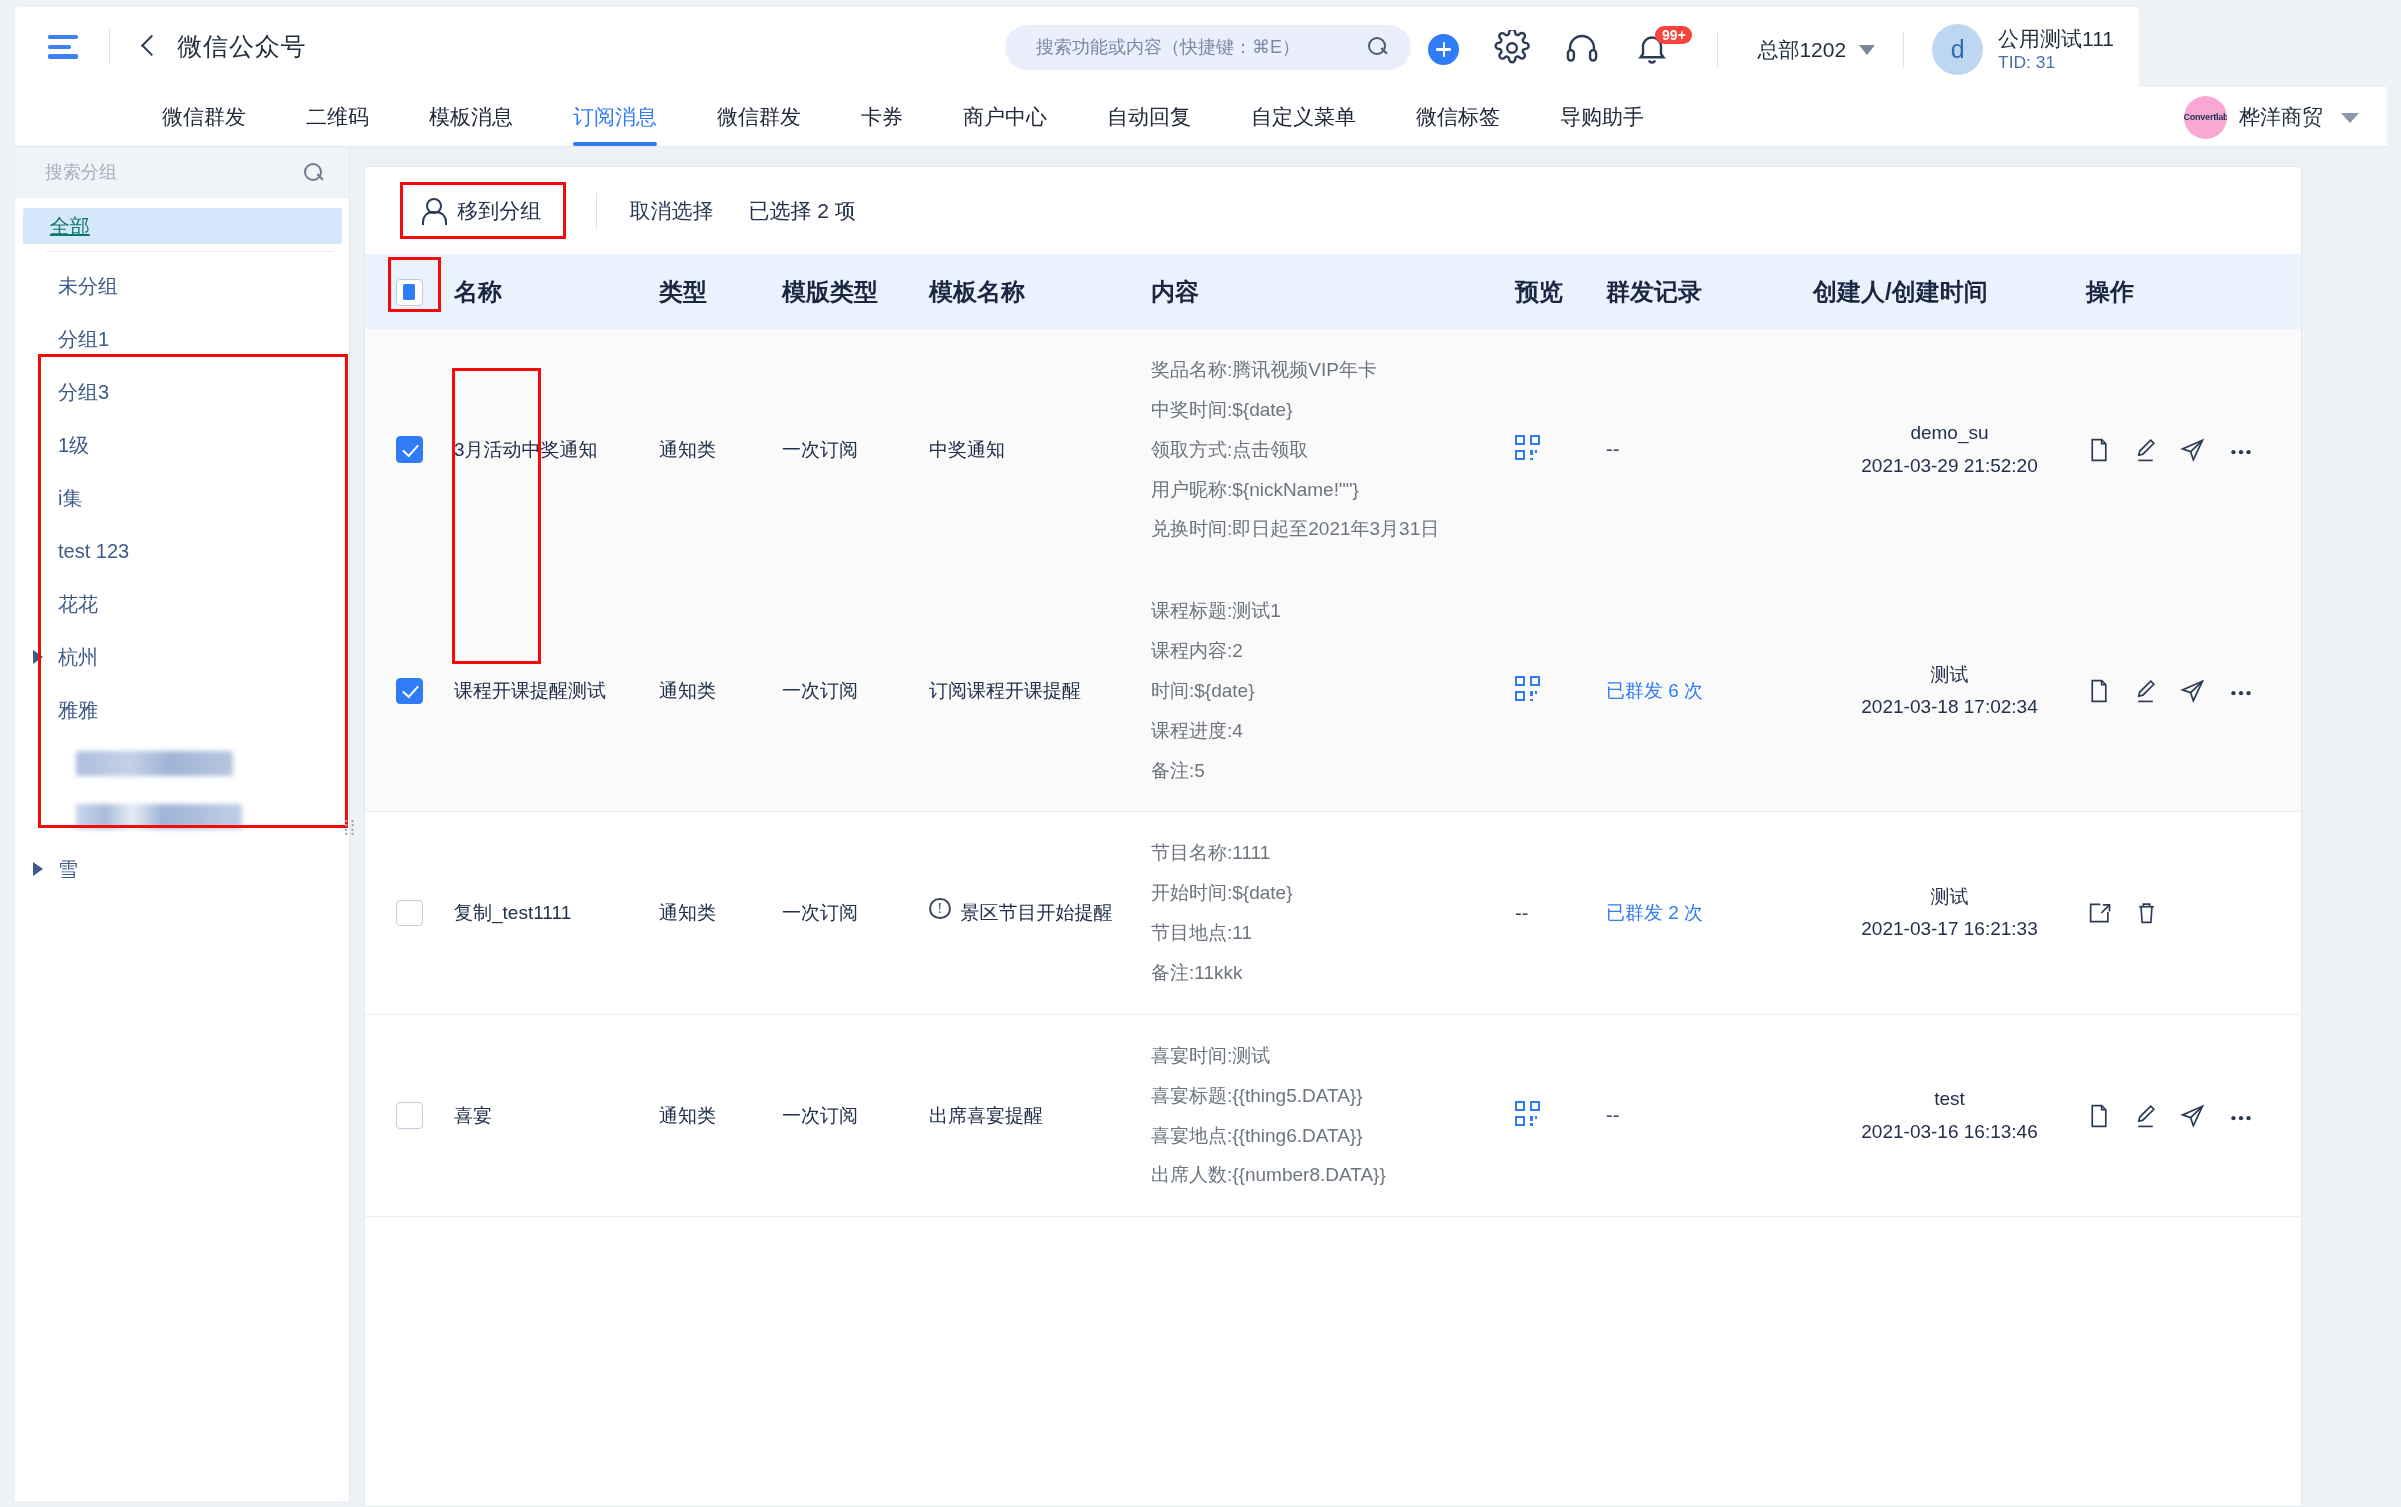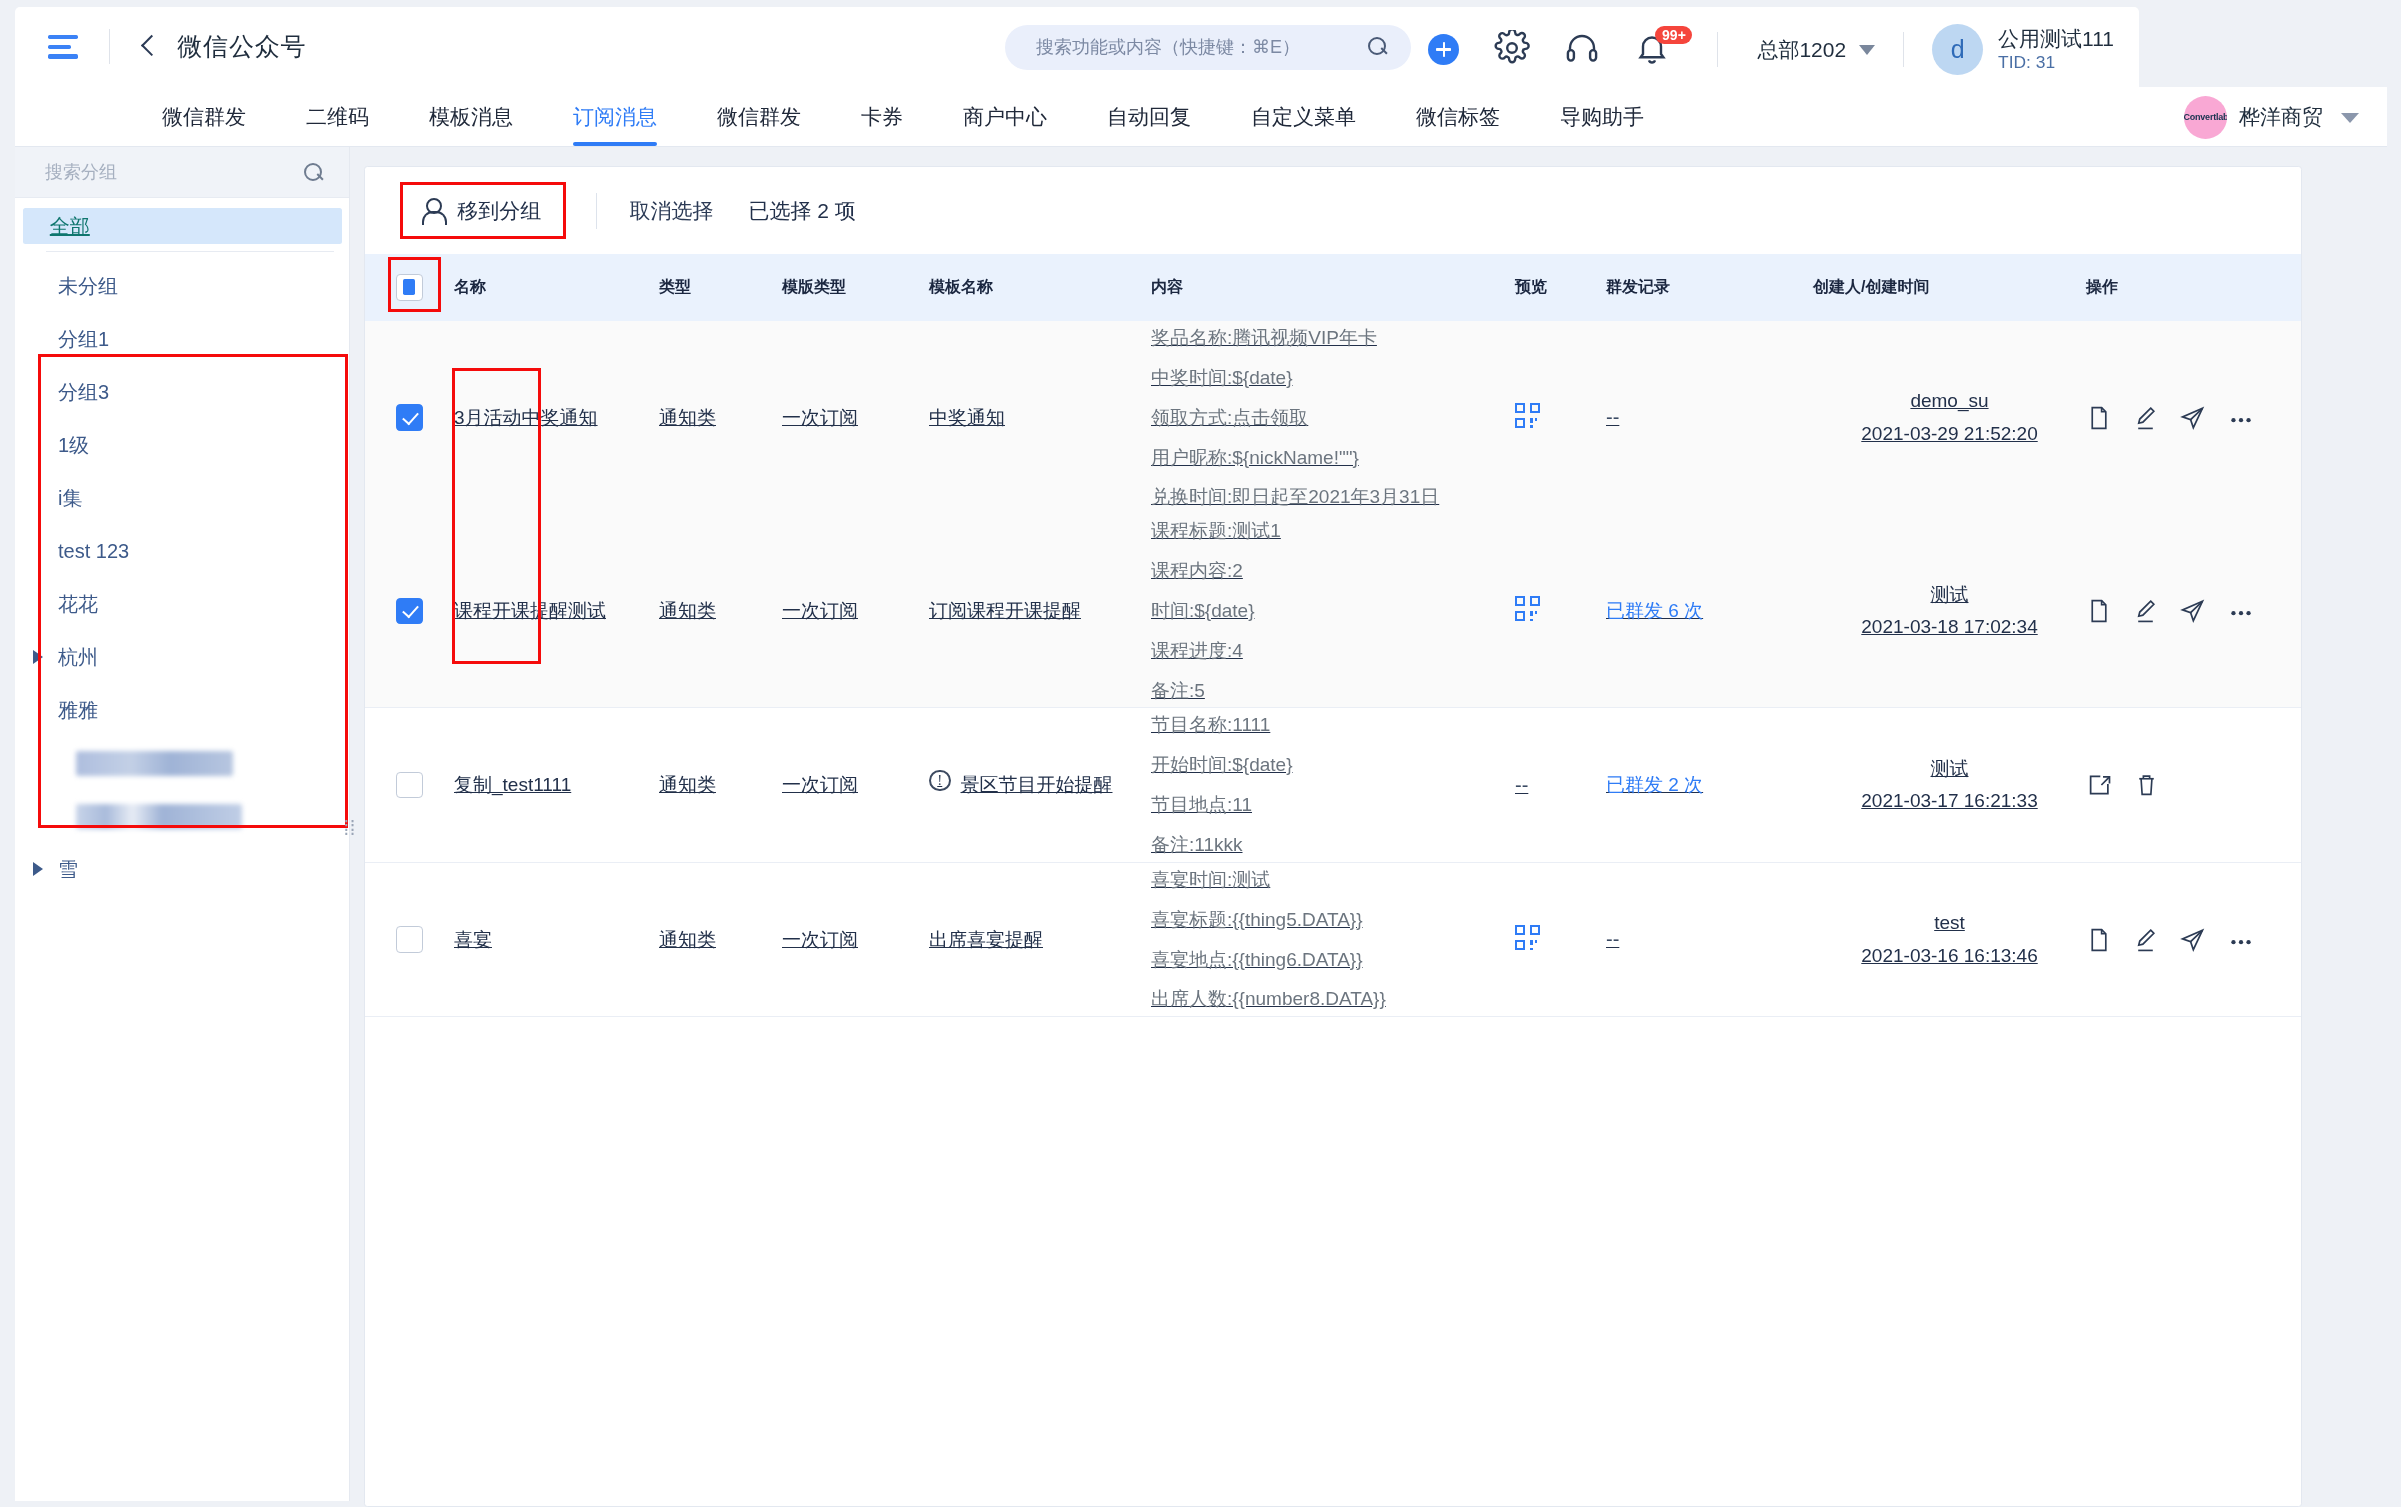--- a/index.html
+++ b/index.html
@@ -246,26 +246,26 @@
     border: 2.1px solid #2c3b54; border-bottom: none;
     border-radius: 10.8px 10.8px 0 0;
   }
   .tb-sep { width:0.8px; height: 36px; background:#dde3ec; margin: 0 33px 0 30px; }
   .tb-link { font-size: 21px; color:#2b3a55; cursor:pointer; }
   .tb-count { font-size: 21px; color:#22304a; margin-left: 35px; }
 
   
   table.tbl { width: 100%; border-collapse: collapse; table-layout: fixed; }
   table.tbl thead th {
-    background:#eaf2fd; height: 67px; font-size: 16px; color:#1b2740;
+    background:#eaf2fd; height: 75px; font-size: 24px; color:#1b2740;
     text-align:left; font-weight: 700; padding: 0;
   }
   table.tbl tbody td {
     font-size: 19px; color:#22304a; vertical-align: middle;
-    border-bottom: 0.8px solid #eaeef5; padding: 6px 0; text-decoration: underline;
+    border-bottom: 0.8px solid #eaeef5; padding: 30px 0;
   }
   tbody tr.selected td { background: #fafafa; }
   tbody tr.rowsel-block td { border-bottom: none; }
   .col-ck { width: 89px; text-align:center !important; }
   .col-name { width: 205px; }
   .col-type { width: 123px; }
   .col-tmpltype { width: 147px; }
   .col-tmplname { width: 222px; }
   .col-content { width: 364px; }
   .col-preview { width: 91px; }

